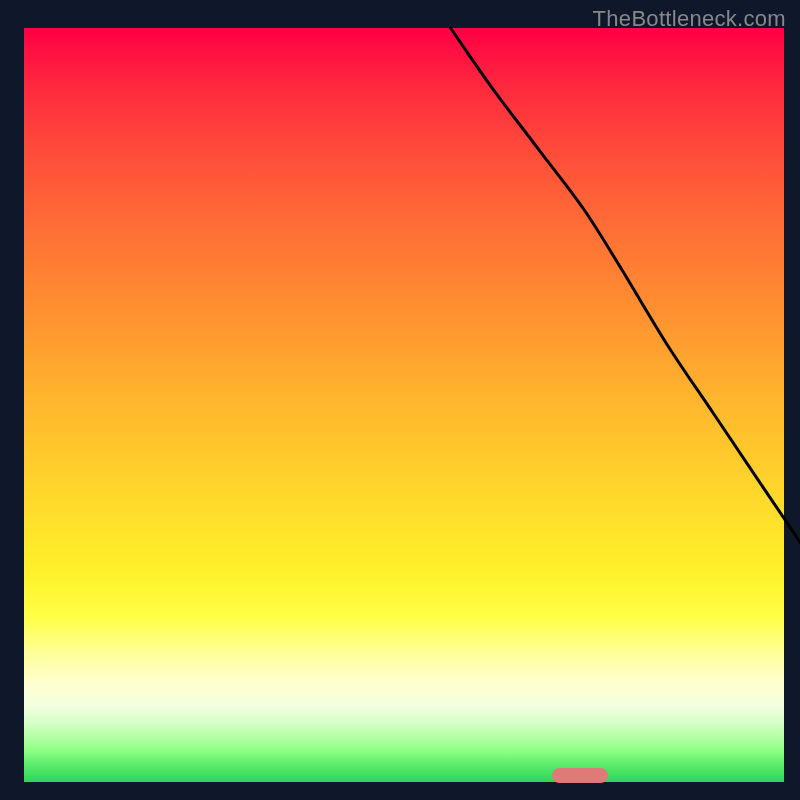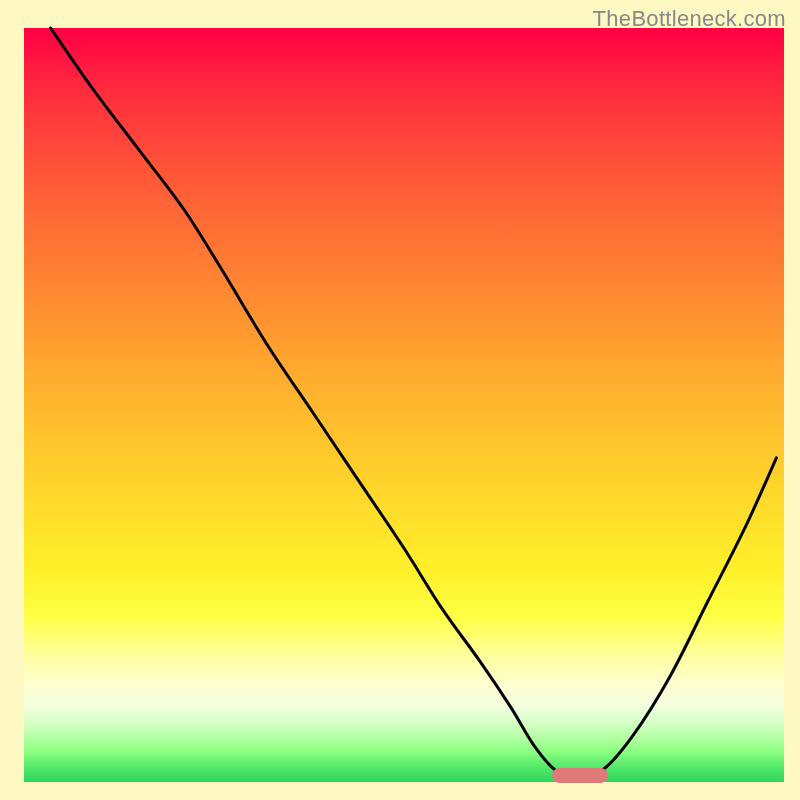--- a/index.html
+++ b/index.html
@@ -7,21 +7,22 @@
     padding: 0;
     width: 800px;
     height: 800px;
     background: #ffffff;
     overflow: hidden;
   }
   .canvas {
     position: relative;
     width: 800px;
     height: 800px;
-    background: #fef9c3;
+    background: #0f172a;
+    text-align: center;
   }
   .gradient {
     position: absolute;
     background: linear-gradient(
       to bottom,
       #ff0044 0%,
       #ff2a3e 8%,
       #ff4a3a 16%,
       #ff6636 24%,
       #ff7f33 32%,

